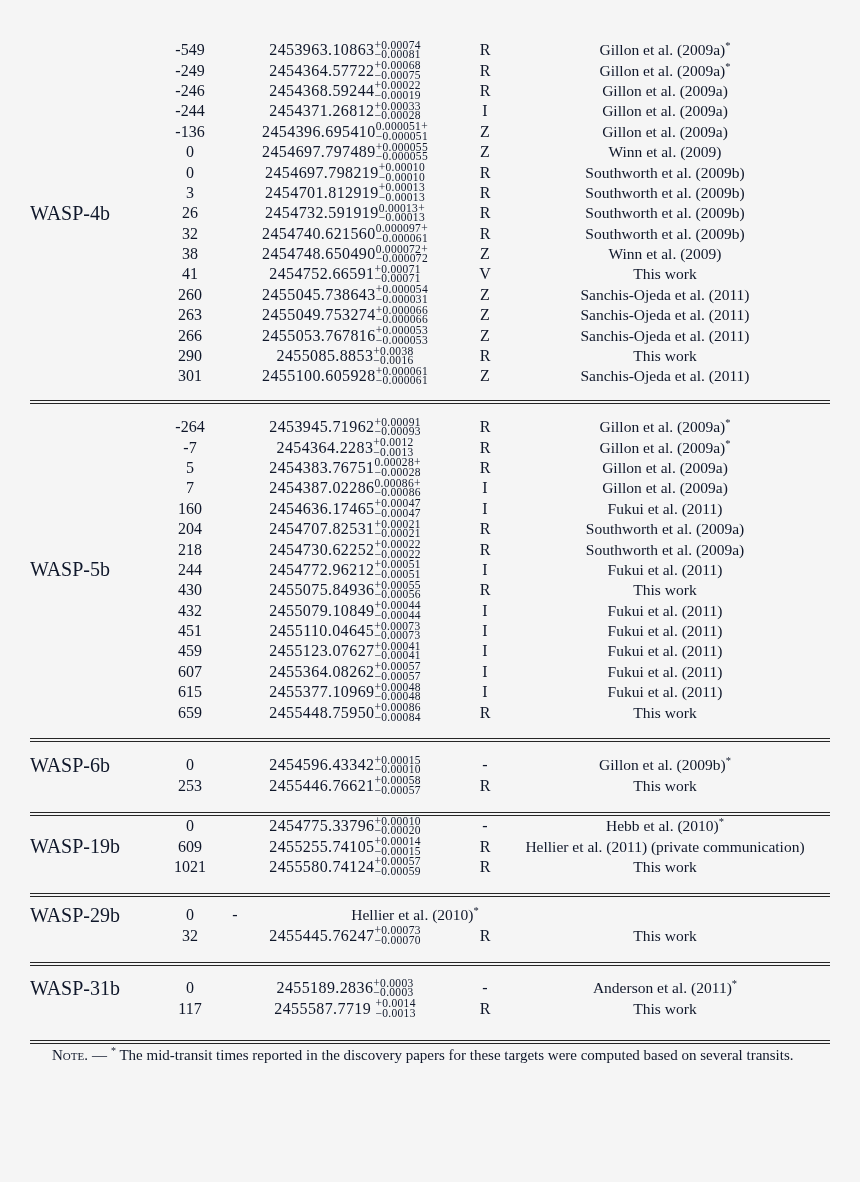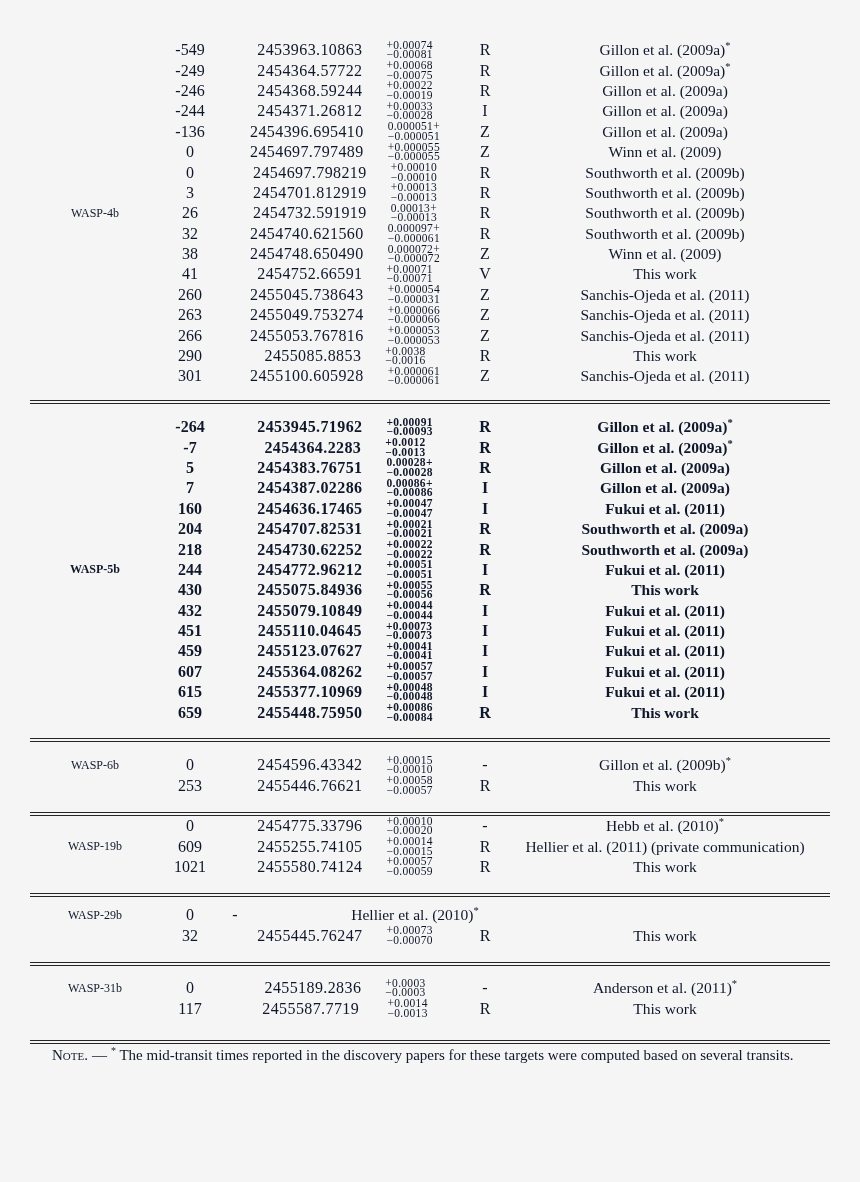--- a/index.html
+++ b/index.html
@@ -18,22 +18,21 @@
     left: 30px;
     width: 800px;
   }
   .row {
     display: flex;
     align-items: center;
     height: 20.4px;
   }
   .c-planet {
     width: 130px;
-    text-align: center;
-    font-size: 12px;
+    font-size: 20px;
     flex: 0 0 auto;
   }
   .c-epoch {
     width: 60px;
     text-align: center;
     font-size: 16px;
     flex: 0 0 auto;
   }
   .c-time {
     width: 250px;
@@ -48,21 +47,20 @@
     white-space: pre;
   }
   .stack {
     display: inline-flex;
     flex-direction: column;
     justify-content: center;
     text-align: left;
     font-size: 11.5px;
     line-height: 9.5px;
     letter-spacing: 0.3px;
-    padding-left: 24px;
   }
   .c-filter {
     width: 30px;
     text-align: center;
     font-size: 16px;
     flex: 0 0 auto;
   }
   .c-ref {
     width: 330px;
     text-align: center;
@@ -318,21 +316,21 @@
             <span class="num">2455100.605928</span>
             <span class="stack">
               <span>+0.000061</span>
               <span>−0.000061</span>
             </span>
           </div>
           <div class="c-filter">Z</div>
           <div class="c-ref">Sanchis-Ojeda et al. (2011)</div>
         </div>
       </div>
-      <div class="section" style="top: 417px; font-weight: bold;">
+      <div class="section" style="top: 417px;">
         <div class="row">
           <div class="c-planet"></div>
           <div class="c-epoch">-264</div>
           <div class="c-time">
             <span class="num">2453945.71962</span>
             <span class="stack">
               <span>+0.00091</span>
               <span>−0.00093</span>
             </span>
           </div>

